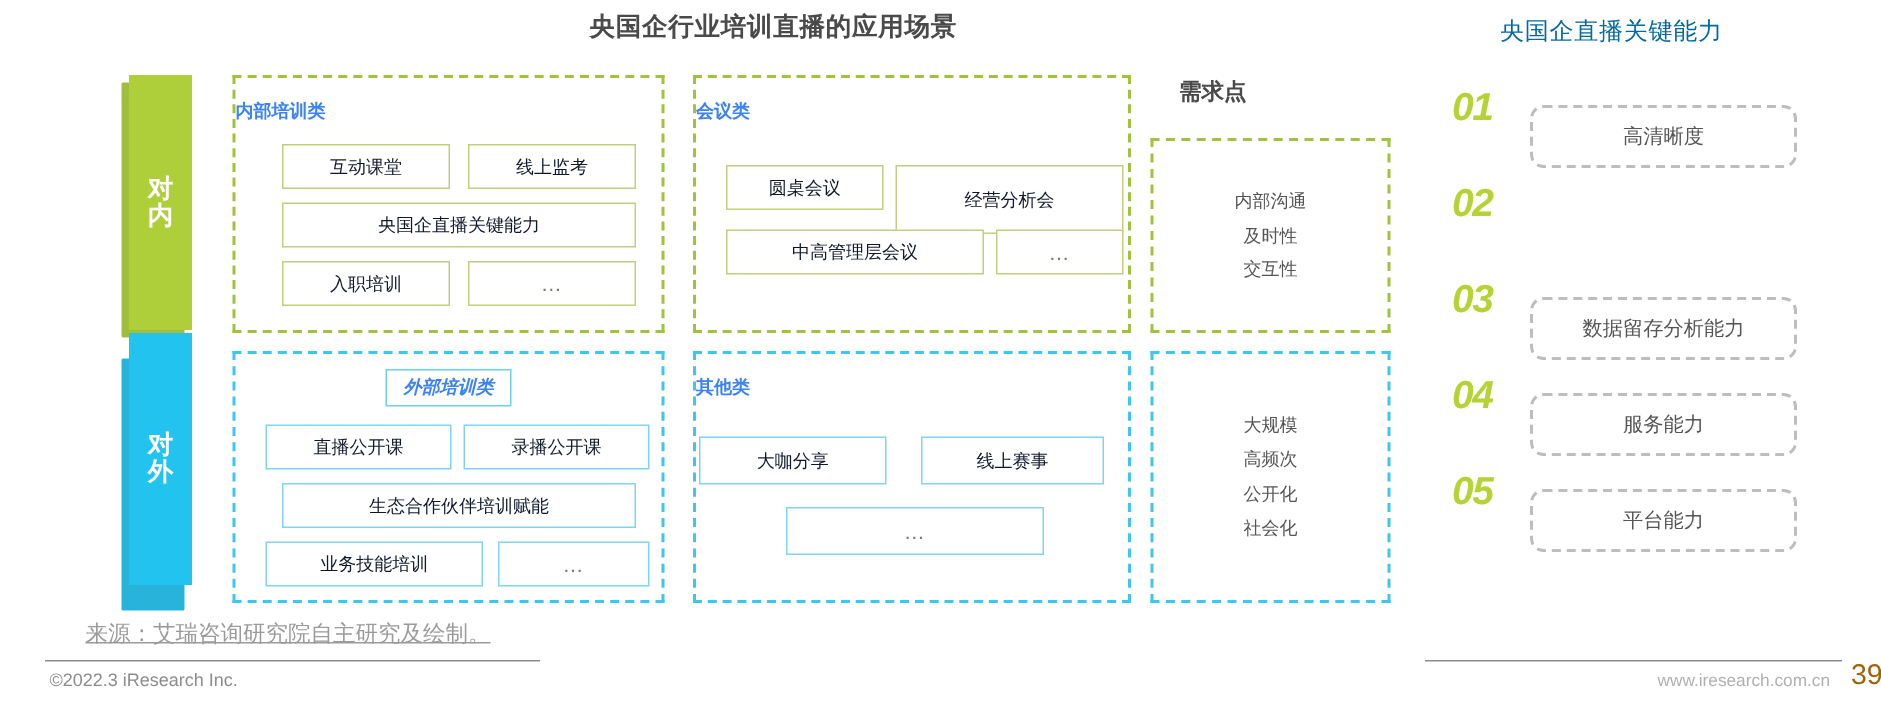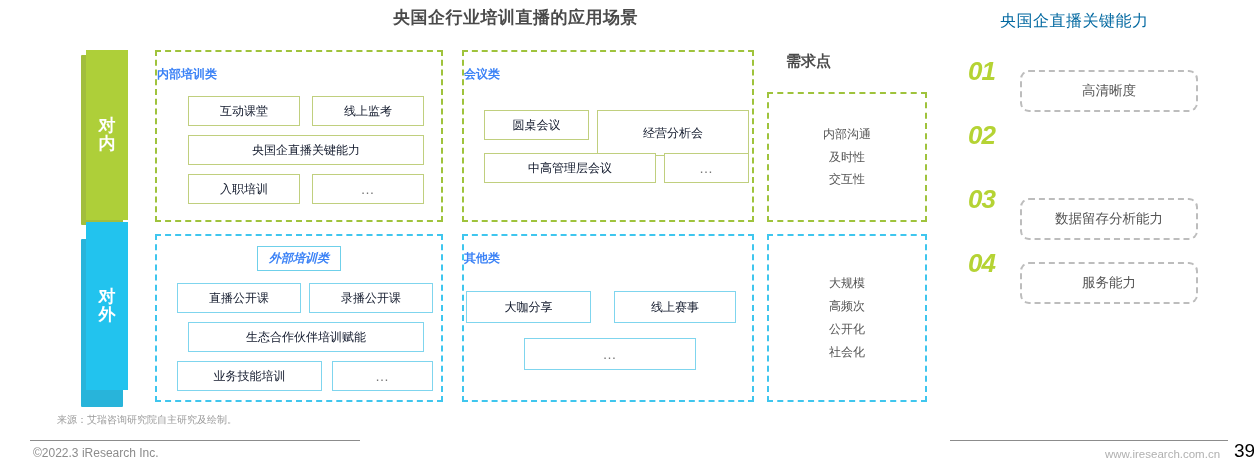--- a/index.html
+++ b/index.html
@@ -89,41 +89,41 @@
   .cap-box {
     position: absolute; left: 52px; top: 6px; width: 178px; height: 42px;
     border: 2px dashed #bdbdbd; border-radius: 9px;
     display: flex; align-items: center; justify-content: center;
     font-size: 13.5px; color: #555; background: transparent;
   }
 
   
   .source {
     position: absolute; left: 57px; top: 413px;
-    font-size: 10px; color: #9b9b9b; white-space: nowrap;
+    font-size: 15px; color: #9b9b9b; white-space: nowrap; text-decoration: underline;
   }
   .rule-left {
     position: absolute; left: 30px; top: 440px; width: 330px;
     height: 1px; background: #8c8c8c;
   }
   .rule-right {
     position: absolute; left: 950px; top: 440px; width: 278px;
     height: 1px; background: #8c8c8c;
   }
   .copyright {
     position: absolute; left: 33px; top: 446px;
     font-size: 12px; color: #8c8c8c; white-space: nowrap;
   }
   .site {
     position: absolute; left: 1105px; top: 448px;
     font-size: 11.5px; color: #b0b0b0; white-space: nowrap;
   }
   .pageno {
     position: absolute; left: 1234px; top: 440px;
-    font-size: 19px; color: #000000; white-space: nowrap;
+    font-size: 19px; color: #a16207; white-space: nowrap;
   }
 </style>
 </head>
 <body>
 
 <div class="page">
 
   <div class="title-main">央国企行业培训直播的应用场景</div>
   <div class="title-right">央国企直播关键能力</div>
 
@@ -192,20 +192,24 @@
     <span class="cap-num">02</span>
   </div>
   <div class="cap-row" style="top:192px;">
     <span class="cap-num">03</span>
     <span class="cap-box">数据留存分析能力</span>
   </div>
   <div class="cap-row" style="top:256px;">
     <span class="cap-num">04</span>
     <span class="cap-box">服务能力</span>
   </div>
+  <div class="cap-row" style="top:320px;">
+    <span class="cap-num">05</span>
+    <span class="cap-box">平台能力</span>
+  </div>
 
   <div class="source">来源：艾瑞咨询研究院自主研究及绘制。</div>
   <div class="rule-left"></div>
   <div class="rule-right"></div>
   <div class="copyright">©2022.3 iResearch Inc.</div>
   <div class="site">www.iresearch.com.cn</div>
   <div class="pageno">39</div>
 
 </div>
 

